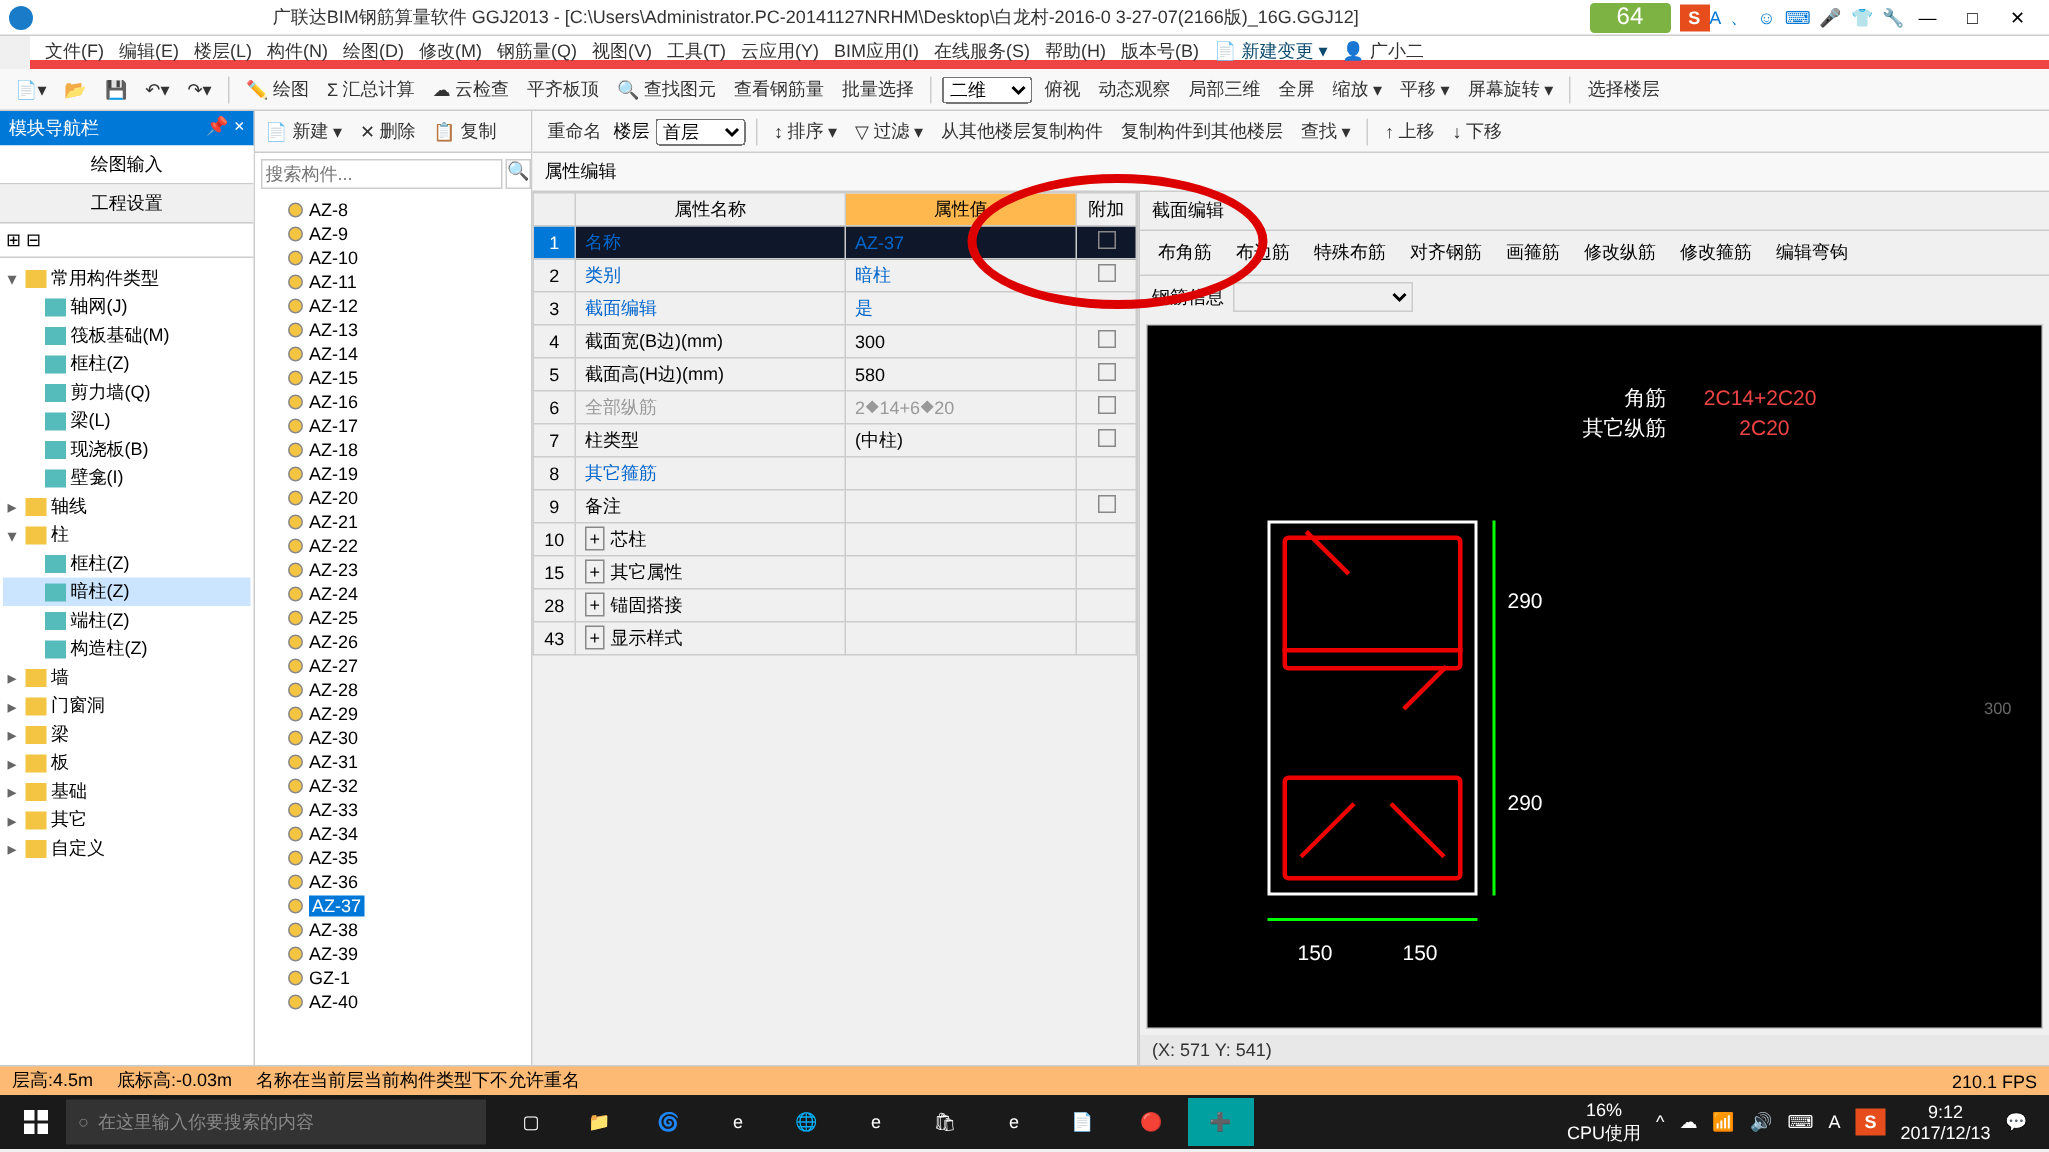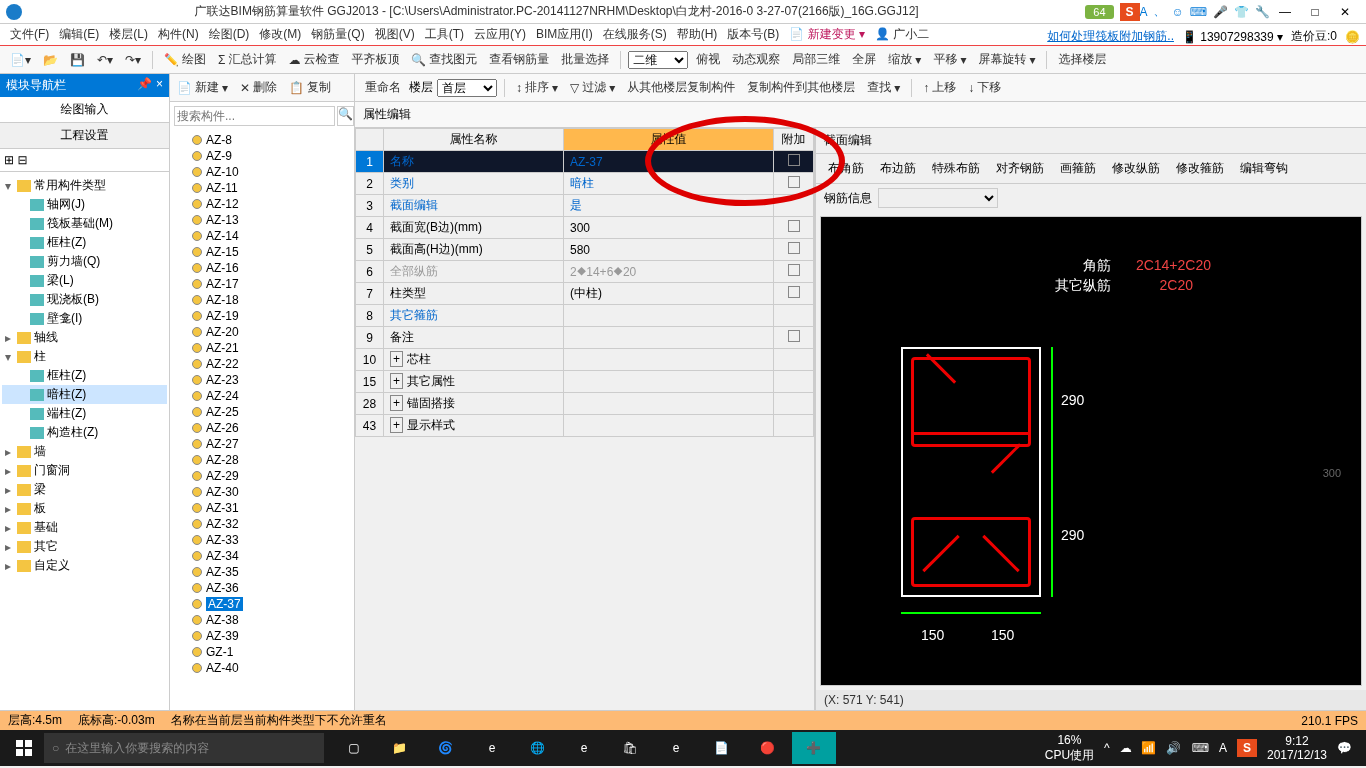--- a/index.html
+++ b/index.html
@@ -1,23 +1,23 @@
 <!DOCTYPE html>
 <html><head>
 <meta charset="utf-8">
 <style>
 * { margin: 0; padding: 0; box-sizing: border-box; font-family: "Microsoft YaHei", sans-serif; font-size: 12px; }
 body { background: #f0f0f0; width: 1366px; height: 768px; overflow: hidden; position: relative; }
 .titlebar { height: 24px; background: #fff; display: flex; align-items: center; padding: 0 6px; border-bottom: 1px solid #ccc; }
 .titlebar .icon { width: 16px; height: 16px; background: #1a7cc9; border-radius: 50%; margin-right: 6px; }
 .titlebar .title { flex: 1; color: #333; text-align: center; }
-.titlebar .badge { background: #7cb342; color: #fff; padding: 1px 8px; border-radius: 3px; font-size: 11px; margin-right: 6px; }
+.titlebar .badge { background: #7cb342; color: #fff; padding: 1px 18px; border-radius: 3px; font-size: 16px; margin-right: 6px; }
 .titlebar .right-icons { display: flex; gap: 6px; align-items: center; }
 .titlebar .win-btn { width: 30px; text-align: center; cursor: pointer; }
-.menubar { height: 22px; background: #fff; display: flex; align-items: flex-end; padding: 0 6px; border-bottom: 1px solid #ef4444; gap: 2px; }
+.menubar { height: 22px; background: #fff; display: flex; align-items: flex-start; padding: 0 6px; border-bottom: 6px solid #ef4444; gap: 2px; margin-left: 20px; }
 .menubar .menu-item { padding: 2px 4px; cursor: pointer; color: #333; }
 .menubar .link { color: #0066cc; text-decoration: underline; }
 .menubar .right { margin-left: auto; display: flex; gap: 8px; align-items: center; }
 .toolbar1 { height: 28px; background: #f8f8f8; display: flex; align-items: center; padding: 0 6px; border-bottom: 1px solid #ccc; gap: 4px; }
 .tb-btn { display: flex; align-items: center; gap: 3px; padding: 2px 4px; cursor: pointer; color: #333; }
 .sep { width: 1px; height: 18px; background: #ccc; margin: 0 3px; }
 .toolbar2 { height: 28px; background: #f8f8f8; display: flex; align-items: center; padding: 0 6px; border-bottom: 1px solid #ccc; gap: 4px; }
 .main { display: flex; height: 636px; }
 .nav-panel { width: 170px; border-right: 1px solid #ccc; display: flex; flex-direction: column; background: #fff; }
 .nav-header { background: #0078d7; color: #fff; padding: 3px 6px; display: flex; justify-content: space-between; }
@@ -37,21 +37,21 @@
 .search-row { display: flex; padding: 4px; gap: 2px; }
 .search-row input { flex: 1; border: 1px solid #ccc; padding: 2px; }
 .search-row .btn { width: 22px; border: 1px solid #ccc; text-align: center; cursor: pointer; }
 .comp-list { flex: 1; overflow: auto; padding: 2px; }
 .comp-item { display: flex; align-items: center; gap: 4px; padding: 1px 20px; cursor: pointer; }
 .comp-item .dot { width: 10px; height: 10px; border-radius: 50%; background: #f4c542; border: 1px solid #888; }
 .comp-item.selected .label { background: #0078d7; color: #fff; padding: 0 2px; }
 .center { flex: 1; display: flex; flex-direction: column; }
 .prop-header { padding: 4px 8px; border-bottom: 1px solid #ccc; background: #f8f8f8; }
 .prop-body { display: flex; flex: 1; }
-.prop-table { width: 460px; border-right: 1px solid #ccc; position: relative; }
+.prop-table { width: 404px; border-right: 1px solid #ccc; position: relative; }
 .prop-table table { width: 100%; border-collapse: collapse; }
 .prop-table th, .prop-table td { border: 1px solid #ccc; padding: 2px 6px; height: 19px; }
 .prop-table th { background: #f0f0f0; font-weight: normal; }
 .prop-table th.val { background: #ffb84d; }
 .prop-table .rownum { width: 28px; text-align: center; background: #f0f0f0; }
 .prop-table .name { width: 180px; }
 .prop-table tr.selected td { background: #0f172a; }
 .prop-table tr.selected .rownum { background: #0078d7; color: #fff; }
 .prop-table .chk { width: 40px; text-align: center; }
 .prop-table .checkbox { width: 12px; height: 12px; border: 1px solid #888; display: inline-block; }
@@ -114,28 +114,22 @@
   <span class="menu-item">绘图(D)</span>
   <span class="menu-item">修改(M)</span>
   <span class="menu-item">钢筋量(Q)</span>
   <span class="menu-item">视图(V)</span>
   <span class="menu-item">工具(T)</span>
   <span class="menu-item">云应用(Y)</span>
   <span class="menu-item">BIM应用(I)</span>
   <span class="menu-item">在线服务(S)</span>
   <span class="menu-item">帮助(H)</span>
   <span class="menu-item">版本号(B)</span>
-  <span class="menu-item" style="color:#be185d">📄 <span>新建变更</span> ▾</span>
+  <span class="menu-item" style="color:#0c4a6e">📄 <span>新建变更</span> ▾</span>
   <span class="menu-item">👤 <span>广小二</span></span>
-  <span class="right">
-    <span class="link">如何处理筏板附加钢筋..</span>
-    <span>📱 <span>13907298339</span> ▾</span>
-    <span>造价豆:0</span>
-    <span>🪙</span>
-  </span>
 </div>
 
 <div class="toolbar1">
   <span class="tb-btn">📄▾</span>
   <span class="tb-btn">📂</span>
   <span class="tb-btn">💾</span>
   <span class="tb-btn">↶▾</span>
   <span class="tb-btn">↷▾</span>
   <span class="sep"></span>
   <span class="tb-btn">✏️<span>绘图</span></span>

